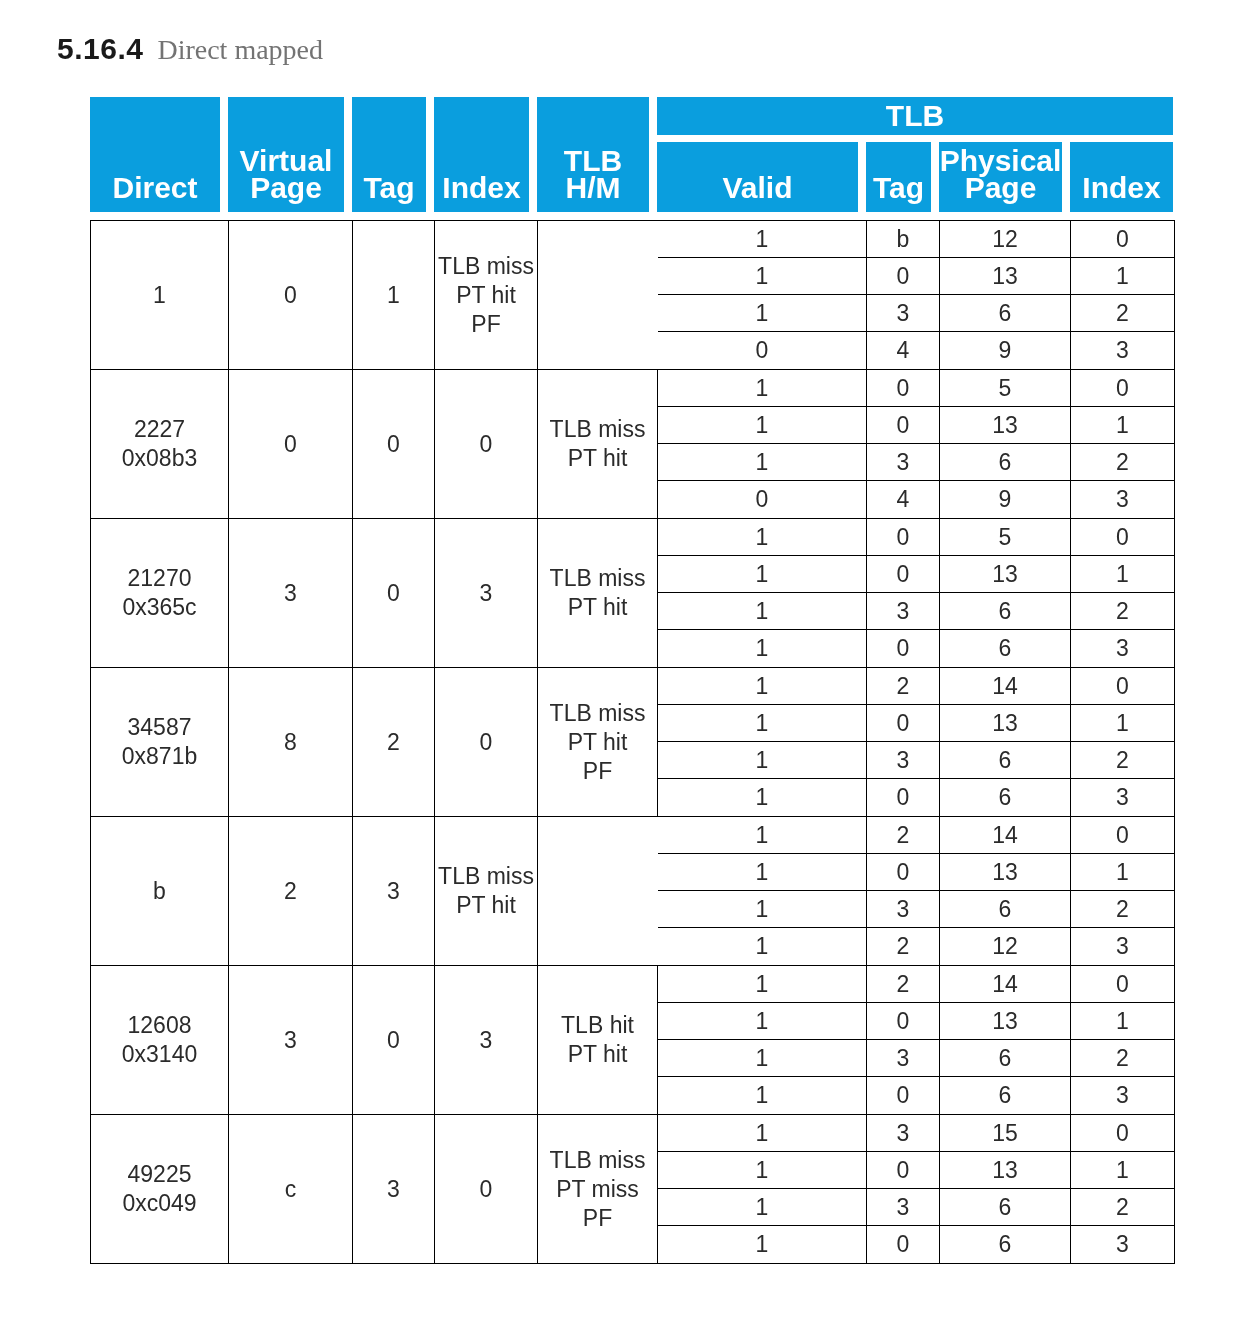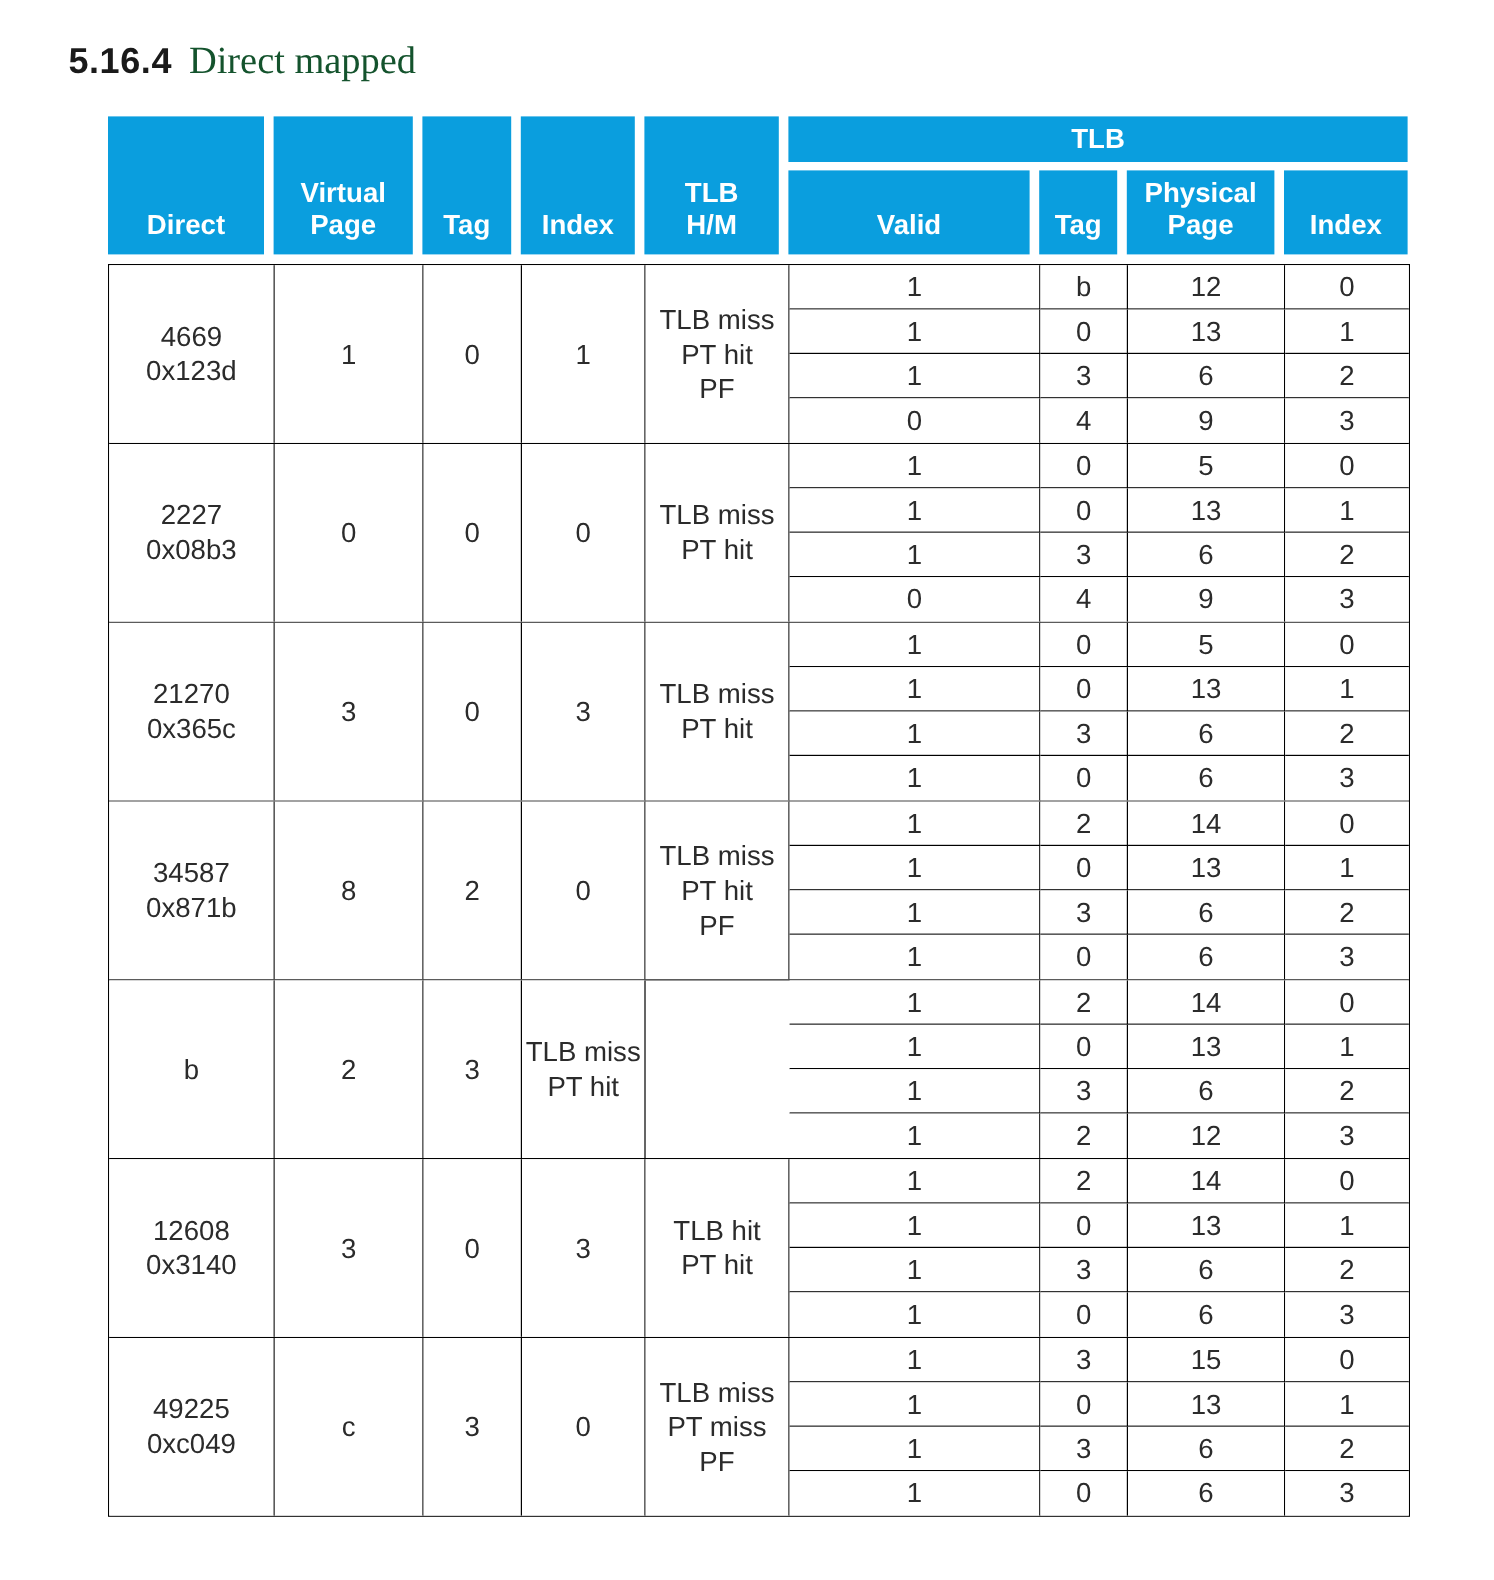--- a/index.html
+++ b/index.html
@@ -26,42 +26,42 @@
   }
   .title .num {
     font-family: "Liberation Sans", sans-serif;
     font-weight: bold;
     font-size: 30px;
     letter-spacing: 0.5px;
     color: #1a1a1a;
   }
   .title .name {
     font-family: "Liberation Serif", serif;
-    font-size: 32px;
-    color: #14532d;
+    font-size: 28px;
+    color: #737373;
   }
 
   
   .tbl {
     margin: 23px 0 0 90px;
     width: 1087px;
   }
 
   
   .table-header {
     display: grid;
     grid-template-columns: 138px 124px 82px 103px 120px 209px 73px 131px 103px;
     grid-template-rows: 45px 70px;
     margin-bottom: 8px;
   }
   .hcell {
     background: #0a9ede;
     color: #ffffff;
     font-weight: bold;
-    font-size: 23px;
+    font-size: 30px;
     line-height: 27px;
     display: flex;
     flex-direction: column;
     justify-content: flex-end;
     align-items: center;
     padding-bottom: 11px;
     margin-right: 8px;
     box-sizing: border-box;
   }
   .hcell-left { grid-row: 1 / span 2; }
@@ -154,24 +154,20 @@
         <span>Page</span>
       </div>
       <div class="hcell hcell-sub hcell-last" style="grid-column:9">
         <span>Index</span>
       </div>
     </div>
 
     <div class="table-body">
         <div class="row-group">
           <div class="cell cell-left">
-            <span>4669</span>
-            <span>0x123d</span>
-          </div>
-          <div class="cell cell-left">
             <span>1</span>
           </div>
           <div class="cell cell-left">
             <span>0</span>
           </div>
           <div class="cell cell-left">
             <span>1</span>
           </div>
           <div class="cell cell-left">
             <span>TLB miss</span>

